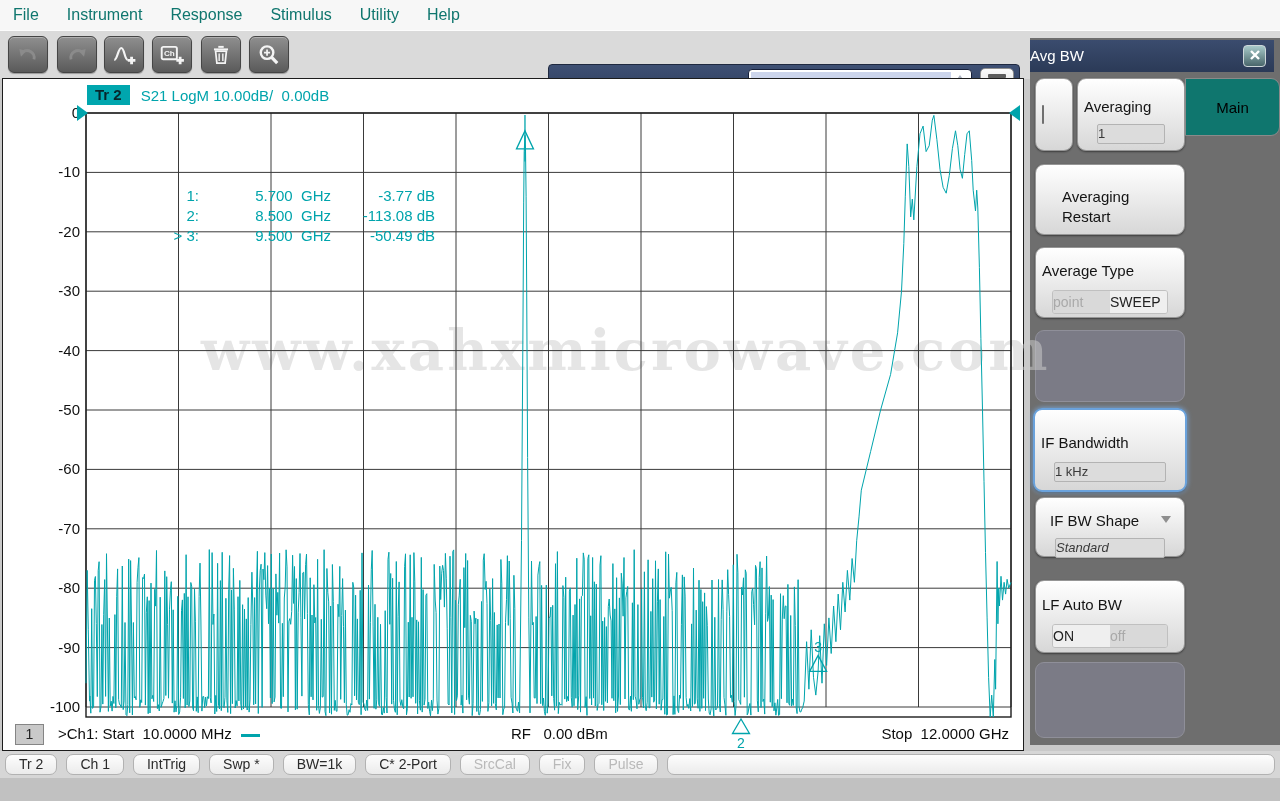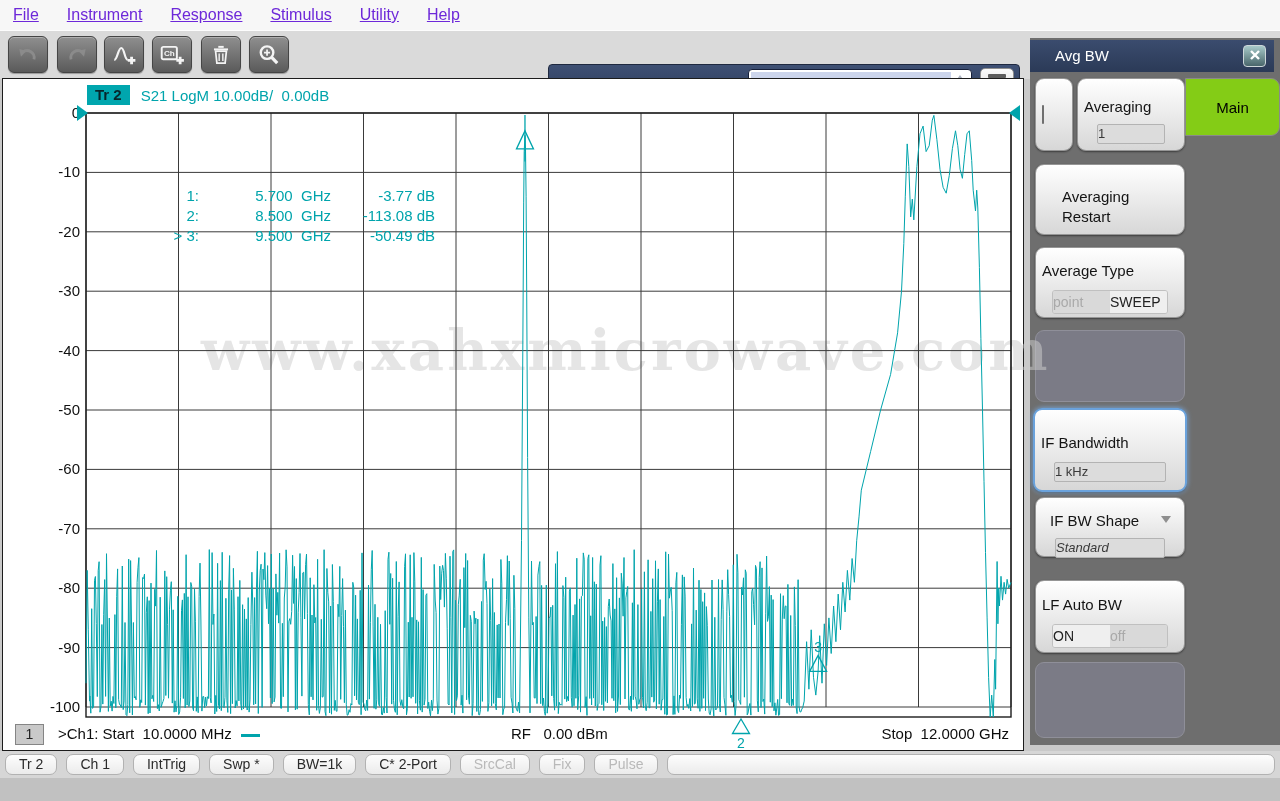--- a/index.html
+++ b/index.html
@@ -2,21 +2,21 @@
 <html><head>
 <meta charset="utf-8">
 <style>
   html,body{margin:0;padding:0;}
   body{width:1280px;height:801px;position:relative;overflow:hidden;
        background:#c9c9c9;font-family:"Liberation Sans",sans-serif;
        -webkit-font-smoothing:antialiased;}
   
   .menu-bar{position:absolute;left:0;top:0;width:1280px;height:30px;background:#f7f7f7;
             display:flex;align-items:center;padding-left:10px;box-sizing:border-box;}
-  .menu-item{font-size:16px;color:#6d28d9;padding:0 14px;cursor:default;text-decoration:underline;}
+  .menu-item{font-size:16px;color:#0f766e;padding:0 14px;cursor:default;}
   .menu-item:first-child{padding-left:3px;}
   
   .toolbar{position:absolute;left:0;top:30px;width:1280px;height:48px;background:#dadada;
            border-top:1px solid #fdfdfd;}
   .tb{position:absolute;top:5px;width:40px;height:37px;border-radius:6px;
       background:linear-gradient(#8f8f8f,#5a5a5a);border:1px solid #454545;
       box-shadow:inset 0 1px 0 rgba(255,255,255,.3),0 1px 1px rgba(0,0,0,.3);
       display:flex;align-items:center;justify-content:center;padding:0;}
   .tb svg{display:block;}
   .ifbw-bar{position:absolute;left:548px;top:33px;width:472px;height:39px;border-radius:4px;
@@ -57,38 +57,38 @@
   .ch-rf{position:absolute;left:508px;top:2px;}
   .ch-stop{position:absolute;right:14px;top:2px;}
   
   .watermark{position:absolute;left:201px;top:317px;z-index:5;white-space:nowrap;
              font-family:"DejaVu Serif",serif;font-weight:bold;font-size:56px;
              letter-spacing:3px;color:rgba(205,205,205,0.52);pointer-events:none;}
   
   .panel{position:absolute;left:1030px;top:38px;width:250px;height:707px;background:#6e6e6e;z-index:1;}
   .panel-title{position:absolute;left:0;top:2px;width:244px;height:32px;
                background:linear-gradient(#3b4c6e,#2b3a57);color:#fff;font-size:15px;
-               line-height:32px;padding-left:25px;box-sizing:border-box;}
+               line-height:32px;box-sizing:border-box;}
   .close-btn{position:absolute;right:8px;top:5px;width:23px;height:22px;border-radius:4px;
              background:linear-gradient(#a7c9c9,#49666b);border:1px solid #cdd6d9;
              display:flex;align-items:center;justify-content:center;padding:0;}
   .pbtn{position:absolute;left:5px;width:150px;background:linear-gradient(#ffffff,#d7d7d7);
         border:1px solid #969696;border-radius:9px;box-shadow:0 1px 2px rgba(0,0,0,.45);
         font-size:15px;color:#141414;text-align:left;box-sizing:border-box;}
   .pbtn .lbl{display:block;}
   .valbox{margin:0 13px;height:18px;background:#dcdcdc;border:1px solid #b3b3b3;
           border-radius:2px;font-size:13px;line-height:18px;color:#3a3a3a;}
   .segrow{margin:0 10px;height:22px;background:#e3e3e3;border:1px solid #c0c0c0;border-radius:3px;
           display:flex;overflow:hidden;}
   .seg{flex:1;font-size:14px;line-height:22px;}
   .seg.on{background:#efefef;color:#222;}
   .seg.off{background:#d9d9d9;color:#a9a9a9;}
   .tab{position:absolute;left:155px;width:95px;border-radius:0 9px 9px 0;text-align:center;
        font-size:15px;display:flex;align-items:center;justify-content:center;box-sizing:border-box;}
-  .tab.active{background:#84cc16;color:#000;border:1px solid #8a8a8a;}
+  .tab.active{background:#0f766e;color:#000;border:1px solid #8a8a8a;}
   .tab.inactive{background:#606060;color:#ececec;border:1px solid #757575;}
   .placeholder{position:absolute;left:5px;width:150px;background:#7b7b86;border:1px solid #8f8f99;
                border-radius:9px;box-sizing:border-box;}
   .toggle-slot{width:22px;height:9px;background:#9d9d9d;border:1px solid #6f6f6f;border-radius:2px;
                margin:30px auto 0 auto;box-shadow:inset 0 1px 2px rgba(0,0,0,.4);}
   .dd-arrow{position:absolute;right:13px;top:18px;width:0;height:0;border-left:5px solid transparent;
             border-right:5px solid transparent;border-top:7px solid #8f8f8f;}
   
   .status-bar{position:absolute;left:0;top:751px;width:1280px;height:27px;background:#d6d6d6;
               display:flex;gap:9px;padding:3px 5px;box-sizing:border-box;}

